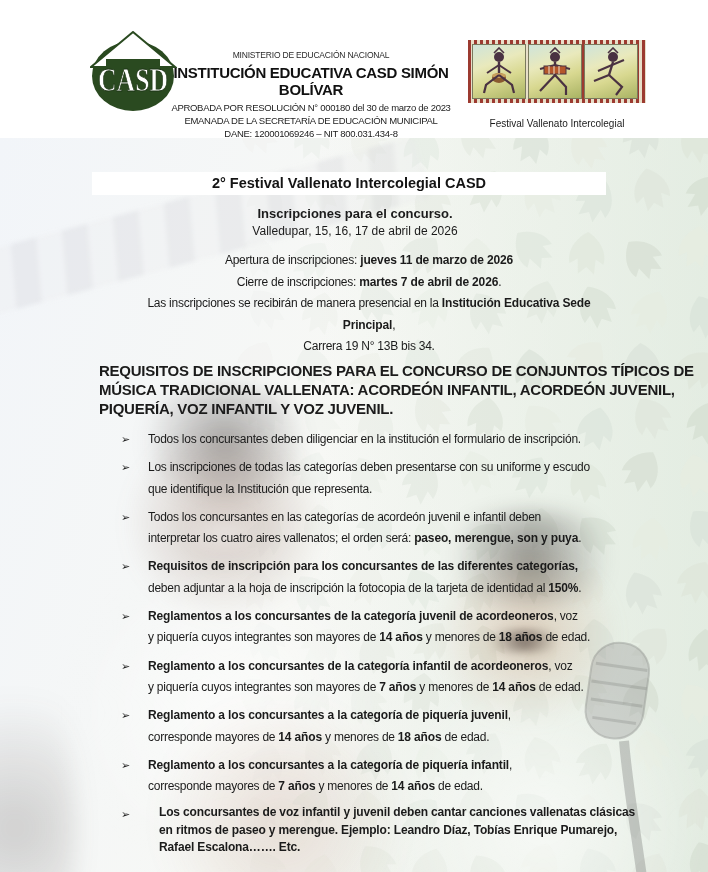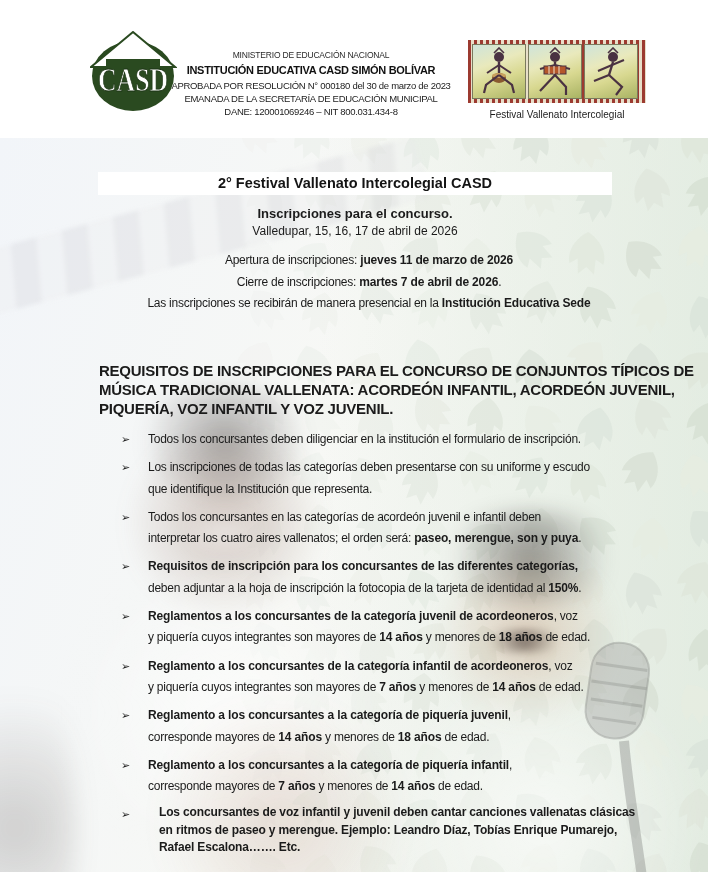--- a/index.html
+++ b/index.html
@@ -3,40 +3,40 @@
 <meta charset="utf-8">
 <style>
   html,body{margin:0;padding:0;background:#888;}
   .page{position:relative;width:708px;height:872px;margin:0 auto;background:#ffffff;
         overflow:hidden;font-family:"Liberation Sans",sans-serif;color:#1b1b1b;}
   
   .header{position:absolute;left:0;top:0;width:708px;height:138px;background:#ffffff;z-index:3;}
   .logo{position:absolute;left:90px;top:31px;width:87px;height:83px;}
   .header-text{position:absolute;left:150px;top:50px;width:322px;text-align:center;}
   .h-min{font-size:8.5px;letter-spacing:-0.2px;color:#2a2a2a;}
-  .h-inst{font-size:11px;font-weight:700;letter-spacing:-0.3px;margin-top:4px;color:#111;}
+  .h-inst{font-size:15px;font-weight:700;letter-spacing:-0.3px;margin-top:4px;color:#111;}
   .h-sub{font-size:9.5px;letter-spacing:-0.3px;margin-top:4px;color:#222;}
   .h-sub2{font-size:9.5px;letter-spacing:-0.3px;margin-top:2px;color:#222;}
   .banner-wrap{position:absolute;left:468px;top:40px;width:178px;}
   .banner{display:flex;gap:2px;padding:4px;background:repeating-linear-gradient(90deg,#9c3a30 0 3px,#e8dfc9 3px 6px);}
   .panel{width:52px;height:53px;background:linear-gradient(160deg,#cfe4da 0%,#e9e9bc 35%,#d8d890 62%,#a9b363 100%);
          display:flex;align-items:center;justify-content:center;border:1px solid #7a7a5e;}
-  .banner-caption{margin-top:6px;text-align:center;font-size:10px;color:#1b1b1b;}
+  .banner-caption{margin-top:15px;text-align:center;font-size:10px;color:#1b1b1b;}
   
   .bg-area{position:absolute;left:0;top:138px;width:708px;height:734px;overflow:hidden;z-index:0;
            background:linear-gradient(105deg,#f2f5f9 0%,#f7f8f5 45%,#eef2ec 100%);}
   .bg-tint{position:absolute;inset:0;background:linear-gradient(90deg,rgba(238,242,246,0) 45%,rgba(226,236,224,0.45) 75%,rgba(219,232,218,0.6) 100%);}
   .blob{position:absolute;border-radius:50%;filter:blur(9px);}
   .band{position:absolute;left:-40px;top:58px;width:470px;height:64px;transform:rotate(-15deg);
         background:repeating-linear-gradient(100deg,rgba(203,203,209,0.5) 0 26px,rgba(233,233,236,0.5) 26px 52px);
         filter:blur(2px);border-radius:8px;opacity:.55;}
   .leafsvg,.micsvg{position:absolute;left:0;top:0;}
   
   .content{position:absolute;left:0;top:0;width:708px;height:872px;z-index:2;}
-  .title-bar{position:absolute;left:98px;top:172px;width:514px;height:23px;background:#ffffff;
+  .title-bar{position:absolute;left:92px;top:172px;width:514px;height:23px;background:#ffffff;
              text-align:center;line-height:23px;font-size:14.5px;font-weight:700;color:#141414;}
   .subtitle{position:absolute;left:98px;top:206px;width:514px;text-align:center;}
   .subtitle .s1{font-size:13px;font-weight:700;}
   .subtitle .s2{font-size:12px;margin-top:3px;}
   .intro{position:absolute;left:99px;top:250px;width:540px;font-size:12px;letter-spacing:-0.25px;}
   .intro .tline{line-height:21.5px;white-space:nowrap;text-align:center;}
   .req-heading{position:absolute;left:99px;top:362px;width:560px;font-weight:700;font-size:15px;letter-spacing:-0.25px;}
   .req-heading .tline{line-height:18.8px;white-space:nowrap;}
   .bullets{position:absolute;left:121px;top:429px;width:566px;font-size:12px;letter-spacing:-0.25px;}
   .bullet-item{display:flex;margin-bottom:7px;}
@@ -265,20 +265,24 @@
 
     <div class="intro">
       <div>
           <div class="tline"><span>Apertura de inscripciones: </span><span class="b">jueves 11 de marzo de 2026</span></div>
         </div>
       <div>
           <div class="tline"><span>Cierre de inscripciones: </span><span class="b">martes 7 de abril de 2026</span><span>.</span></div>
         </div>
       <div>
           <div class="tline"><span>Las inscripciones se recibirán de manera presencial en la </span><span class="b">Institución Educativa Sede</span></div>
+          <div class="tline"><span class="b">Principal</span><span>,</span></div>
+        </div>
+      <div>
+          <div class="tline"><span>Carrera 19 N° 13B bis 34.</span></div>
         </div>
     </div>
 
     <div class="req-heading">
         <div class="tline"><span>REQUISITOS DE INSCRIPCIONES PARA EL CONCURSO DE CONJUNTOS TÍPICOS DE</span></div>
         <div class="tline"><span>MÚSICA TRADICIONAL VALLENATA: ACORDEÓN INFANTIL, ACORDEÓN JUVENIL,</span></div>
         <div class="tline"><span>PIQUERÍA, VOZ INFANTIL Y VOZ JUVENIL.</span></div>
       </div>
 
     <div class="bullets" id="bulletList">

